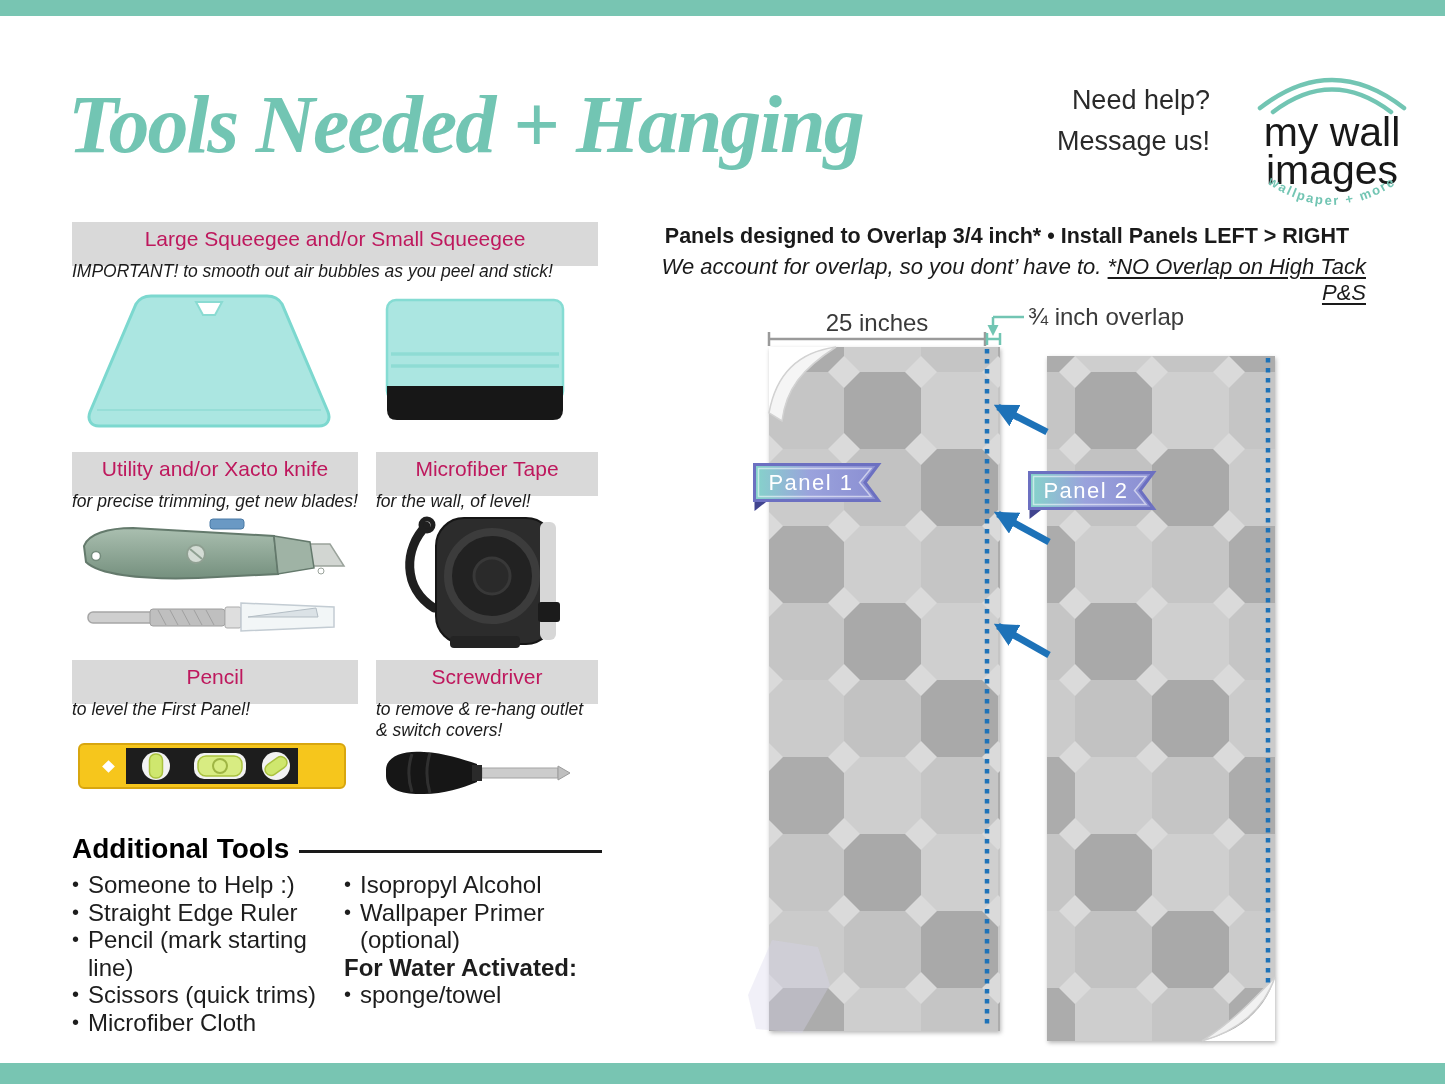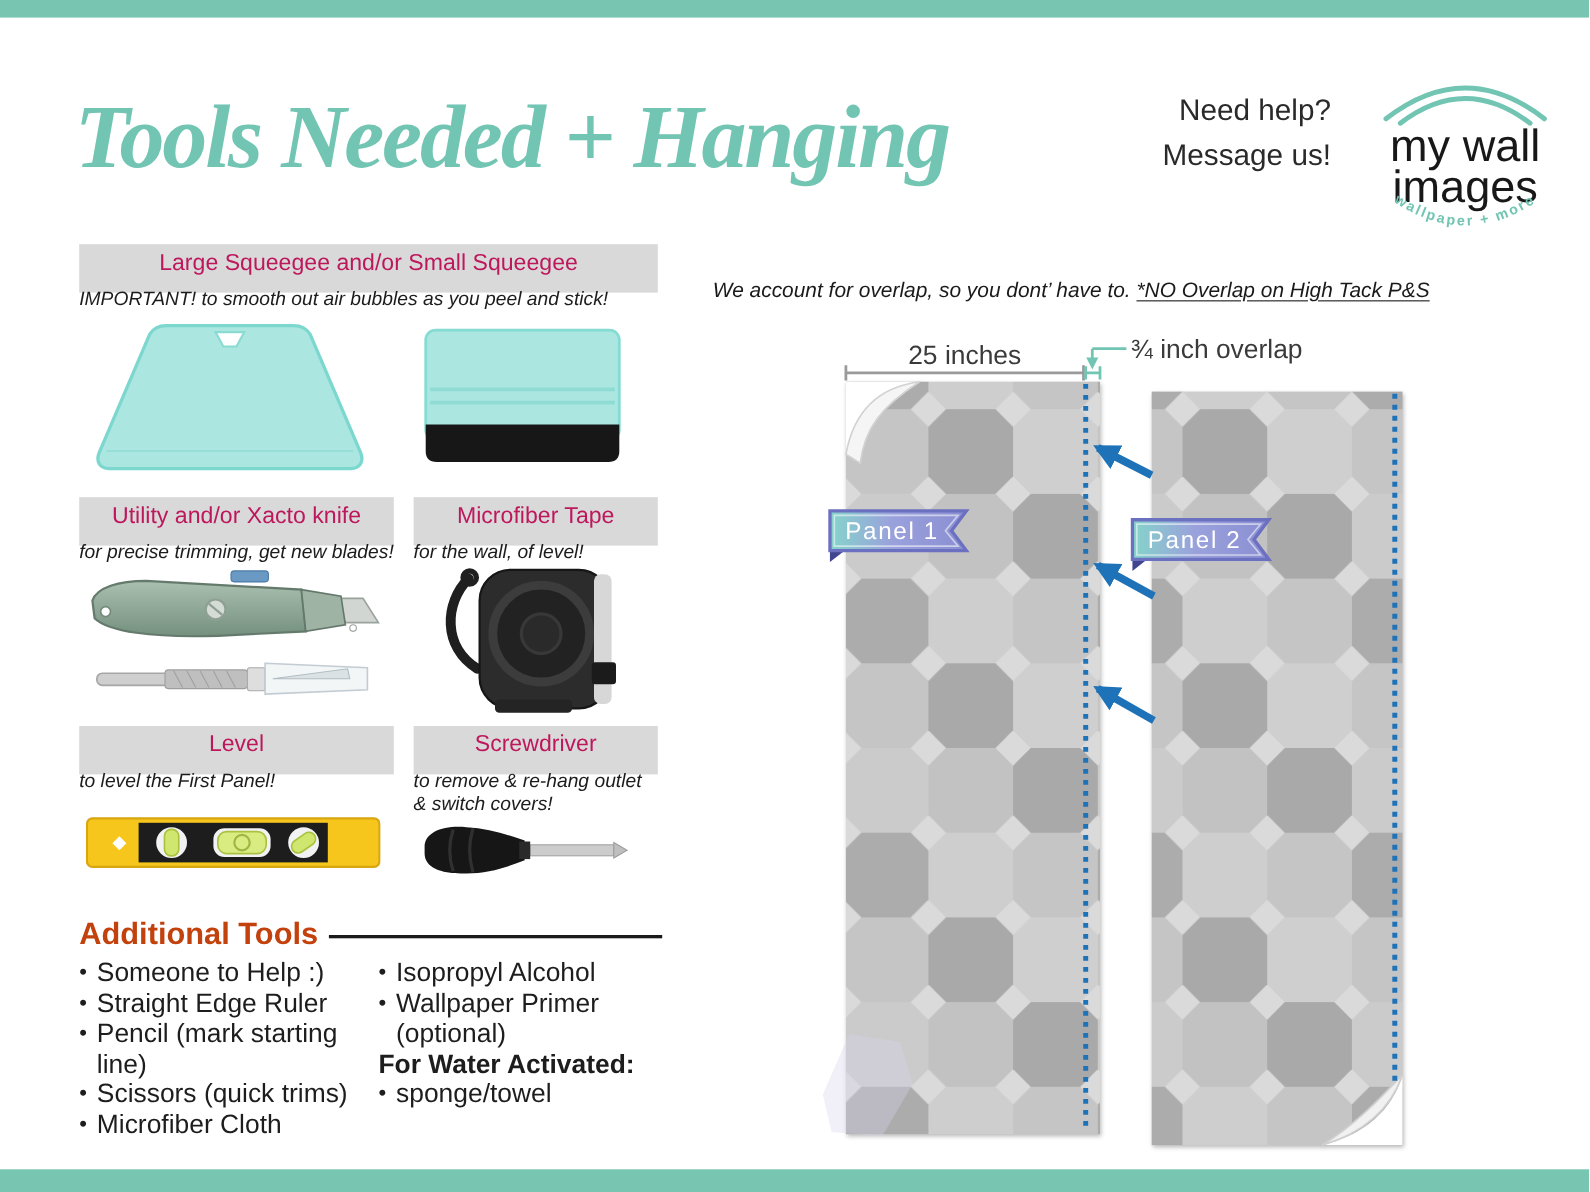--- a/index.html
+++ b/index.html
@@ -18,33 +18,33 @@
 
   .logo{position:absolute;left:1246px;top:50px;}
 
   .hbar{position:absolute;background:#d9d9d9;font-weight:400;font-size:21px;
     text-align:center;height:44px;line-height:33px;color:#be185d;}
   .note{position:absolute;font-style:italic;font-size:17.5px;line-height:21px;
     text-align:left;color:#1c1c1c;}
   .art{position:absolute;}
 
   .addl-head{position:absolute;left:72px;top:833px;width:530px;display:flex;
-    align-items:center;gap:10px;font-size:28px;font-weight:700;color:#c2410c;}
+    align-items:center;gap:10px;font-size:28px;font-weight:700;color:#000000;}
   .addl-head .rule{flex:1;height:3px;background:#1a1a1a;margin-top:4px;}
 
   .blist{position:absolute;font-size:24px;color:#1d1d1d;}
   .brow{line-height:27.5px;display:flex;}
   .brow.dotted::before{content:"\2022";margin-right:9px;font-size:20px;}
   .brow.cont{padding-left:16px;}
   .brow.boldrow{font-weight:700;}
 
   .panels-title{position:absolute;left:648px;top:224px;width:718px;text-align:center;
     font-size:21.5px;font-weight:700;color:#1a1a1a;}
-  .panels-sub{position:absolute;left:648px;top:254px;width:718px;text-align:left;
-    font-style:italic;font-size:19px;color:#1a1a1a;}
+  .panels-sub{position:absolute;left:648px;top:254px;width:718px;text-align:right;
+    font-style:italic;font-size:22px;color:#1a1a1a;}
   .panels-sub .ul{text-decoration:underline;text-underline-offset:3px;}
 
   .diagram{position:absolute;left:690px;top:295px;}
   .svgtext{font-family:"Liberation Sans", sans-serif;}
 </style>
 </head>
 <body>
 
 <div class="page">
 
@@ -128,21 +128,21 @@
     <path d="M34,14 C12,36 10,76 42,96" fill="none" stroke="#1f1f1f" stroke-width="9" stroke-linecap="round"></path>
     <circle cx="35" cy="13" r="6" fill="none" stroke="#1f1f1f" stroke-width="5"></circle>
     <rect x="44" y="6" width="118" height="126" rx="28" fill="#2c2c2c" stroke="#161616" stroke-width="2"></rect>
     <rect x="148" y="10" width="16" height="118" rx="6" fill="#d7d7d7"></rect>
     <rect x="146" y="90" width="22" height="20" rx="3" fill="#1b1b1b"></rect>
     <circle cx="100" cy="64" r="44" fill="#222222" stroke="#3c3c3c" stroke-width="8"></circle>
     <circle cx="100" cy="64" r="18" fill="#2a2a2a" stroke="#383838" stroke-width="3"></circle>
     <rect x="58" y="124" width="70" height="12" rx="4" fill="#242424"></rect>
   </svg>
 
-  <div class="hbar" style="left:72px;top:660px;width:286px">Level</div>
+  <div class="hbar" style="left:72px;top:660px;width:286px">Pencil</div>
   <div class="note" style="left:72px;top:699px;width:286px">to level the First Panel!</div>
   <div class="hbar" style="left:376px;top:660px;width:222px">Screwdriver</div>
   <div class="note" style="left:376px;top:699px;width:222px">to remove &amp; re-hang outlet &amp; switch covers!</div>
 
   <svg class="art" style="left:78px;top:736px" width="268" height="58" viewBox="0 0 268 58">
     <rect x="1" y="8" width="266" height="44" rx="5" fill="#f6c61c" stroke="#d8a60f" stroke-width="2"></rect>
     <rect x="26" y="26" width="9" height="9" transform="rotate(45 30.5 30.5)" fill="#ffffff"></rect>
     <rect x="48" y="12" width="172" height="36" fill="#1d1d1d"></rect>
     <circle cx="78" cy="30" r="14" fill="#f2f2f2"></circle>
     <rect x="71.5" y="18" width="13" height="24" rx="6" fill="#cfe76e" stroke="#aac23f" stroke-width="1.5"></rect>
@@ -176,20 +176,21 @@
   </div>
 
   <div class="blist" style="left:344px;top:871px;width:258px">
     <div class="brow dotted">Isopropyl Alcohol</div>
     <div class="brow dotted">Wallpaper Primer</div>
     <div class="brow cont">(optional)</div>
     <div class="brow boldrow">For Water Activated:</div>
     <div class="brow dotted">sponge/towel</div>
   </div>
 
+  <div class="panels-title">Panels designed to Overlap 3/4 inch* • Install Panels LEFT &gt; RIGHT</div>
   <div class="panels-sub">
     <span>We account for overlap, so you dont’ have to. </span><span class="ul">*NO Overlap on High Tack P&amp;S</span>
   </div>
 
   <svg class="diagram" width="740" height="762" viewBox="0 0 740 762">
     <defs>
       <pattern id="octpat" width="231" height="231" patternUnits="userSpaceOnUse">
         <rect width="231" height="231" fill="#dadada"></rect>
         <g>
           <path d="M16,0 H61 L77,16 V61 L61,77 H16 L0,61 V16 Z" fill="#c5c5c5"></path>

